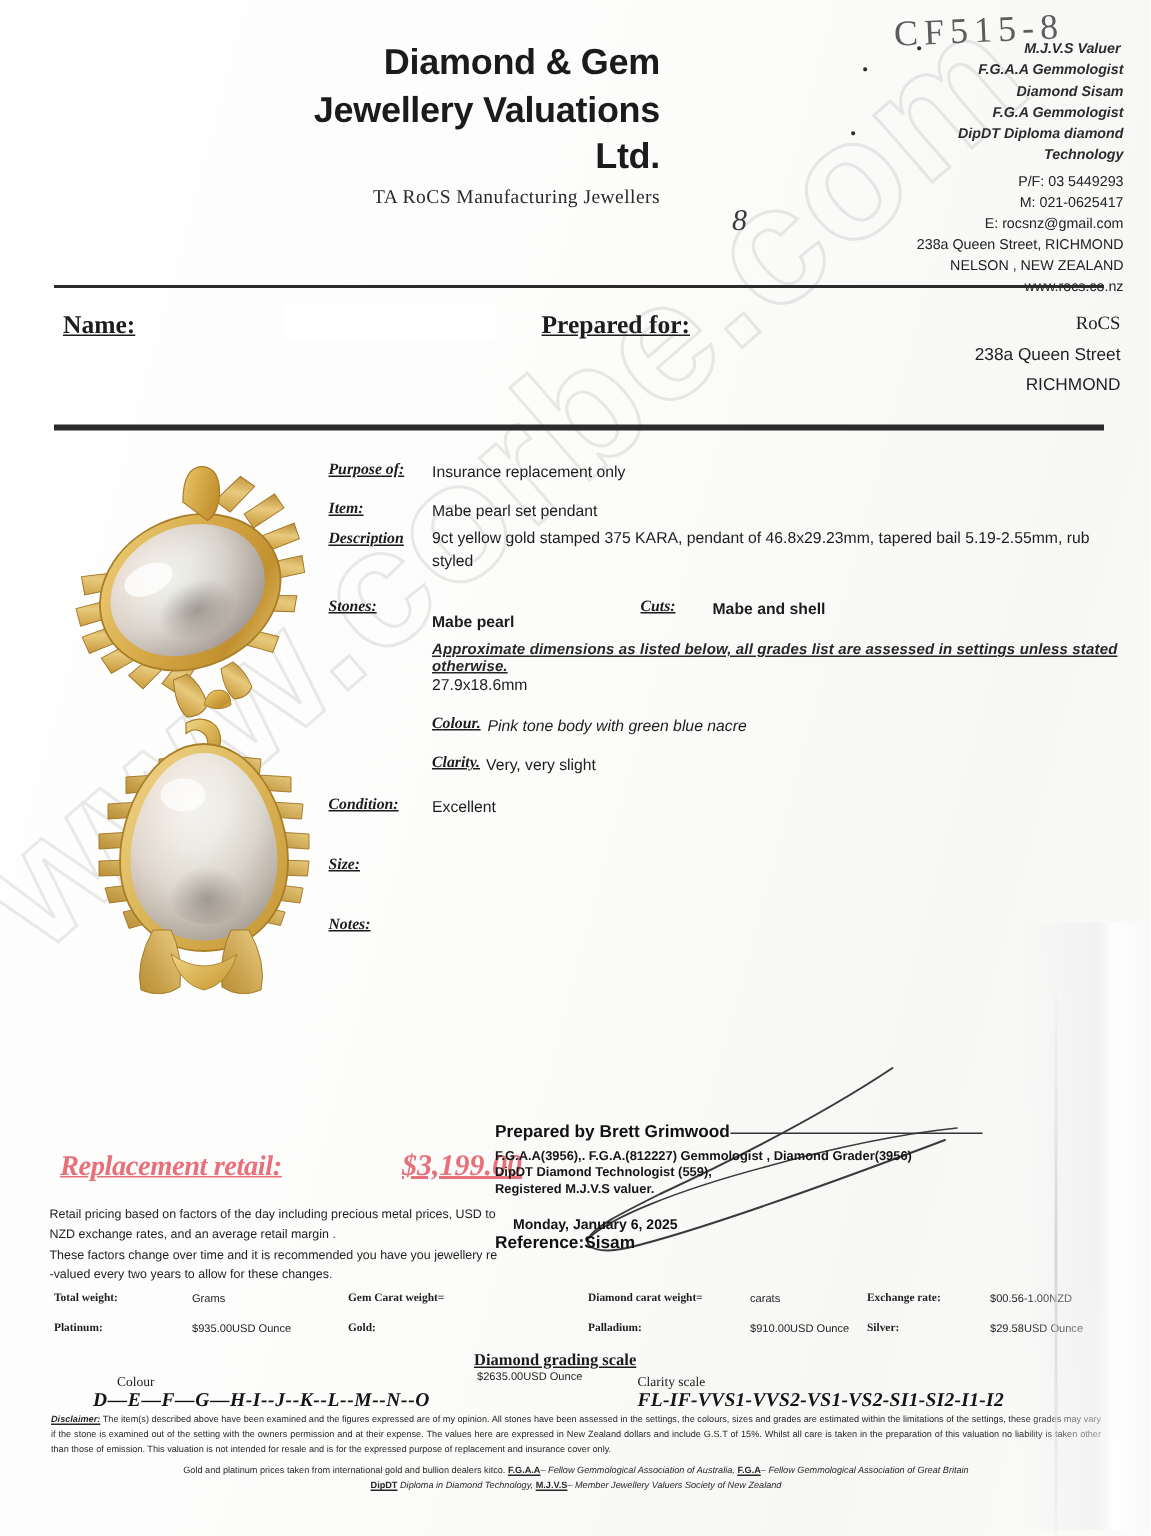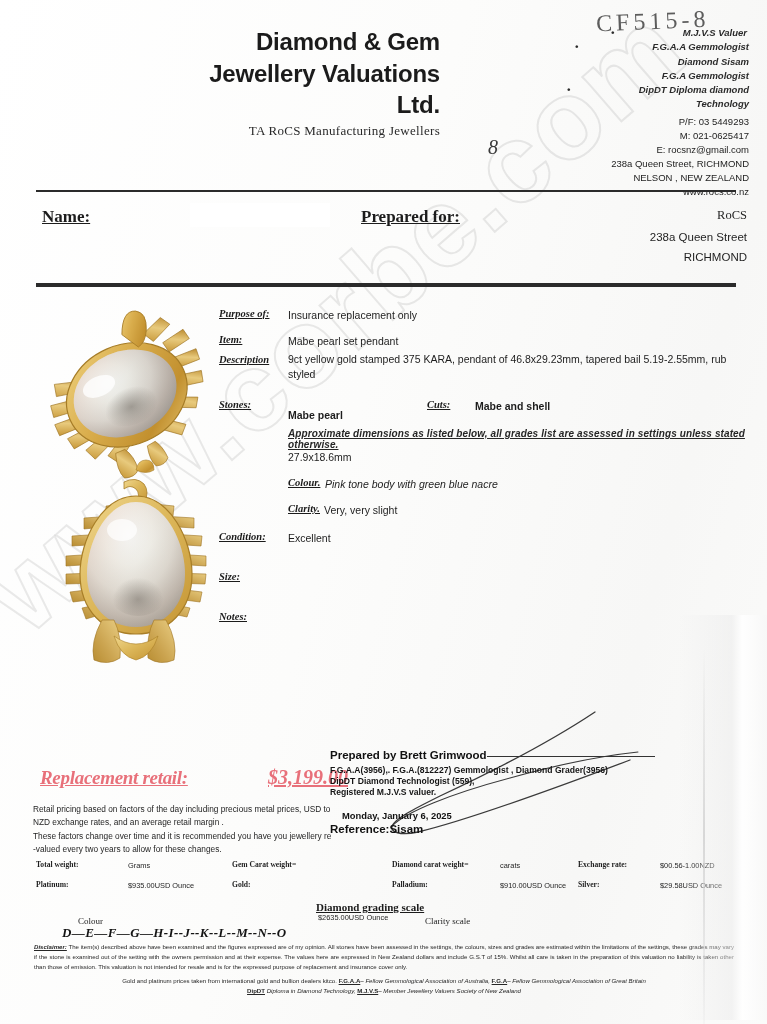--- a/index.html
+++ b/index.html
@@ -371,20 +371,21 @@
     <div class="tcell l" style="left:392px;top:20px;">Palladium:</div>
     <div class="tcell" style="left:500px;top:21px;">$910.00USD Ounce</div>
     <div class="tcell l" style="left:578px;top:20px;">Silver:</div>
     <div class="tcell" style="left:660px;top:21px;">$29.58USD Ounce</div>
   </div>
 
   <div class="grade-title">Diamond grading scale</div>
   <div class="g-col-lbl">Colour</div>
   <div class="g-col-val">D—E—F—G—H-­I--J--K--L--M--N--O</div>
   <div class="g-cl-lbl">Clarity scale</div>
+  <div class="g-cl-val">FL-IF-VVS1-VVS2-VS1-VS2-SI1-SI2-I1-I2</div>
 
   <div class="disc"><span class="dl">Disclaimer:</span><span> The item(s) described above have been examined and the figures expressed are of my opinion. All stones have been assessed in the settings, the colours, sizes and grades are estimated within the limitations of the settings, these grades may vary if the stone is examined out of the setting with the owners permission and at their expense.  The values here are expressed in New Zealand dollars and include G.S.T of 15%. Whilst all care is taken in the preparation of this valuation no liability is taken other than those of emission. This valuation is not intended for resale and is for the expressed purpose of replacement and insurance cover only.</span></div>
   <div class="disc-c" style="top:976px;"><span>Gold and platinum prices taken from international gold and bullion dealers kitco. </span><span class="u">F.G.A.A</span><span class="it">– Fellow  Gemmological Association of Australia, </span><span class="u">F.G.A</span><span class="it">– Fellow  Gemmological Association of Great Britain</span></div>
   <div class="disc-c" style="top:986px;"><span class="u">DipDT</span><span class="it"> Diploma in Diamond Technology, </span><span class="u">M.J.V.S</span><span class="it">– Member Jewellery Valuers Society of New Zealand</span></div>
 
   <div class="scan-edge"></div>
   <div class="scan-edge2"></div>
 </div>
 
 </body></html>

